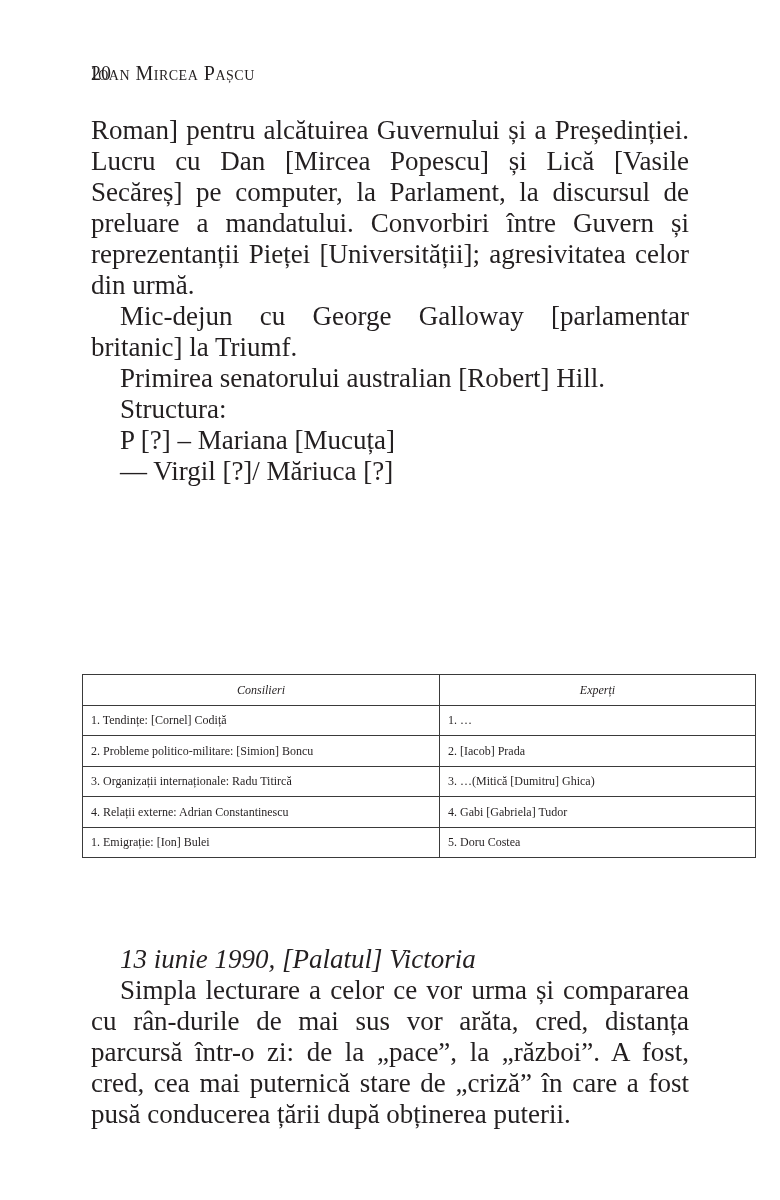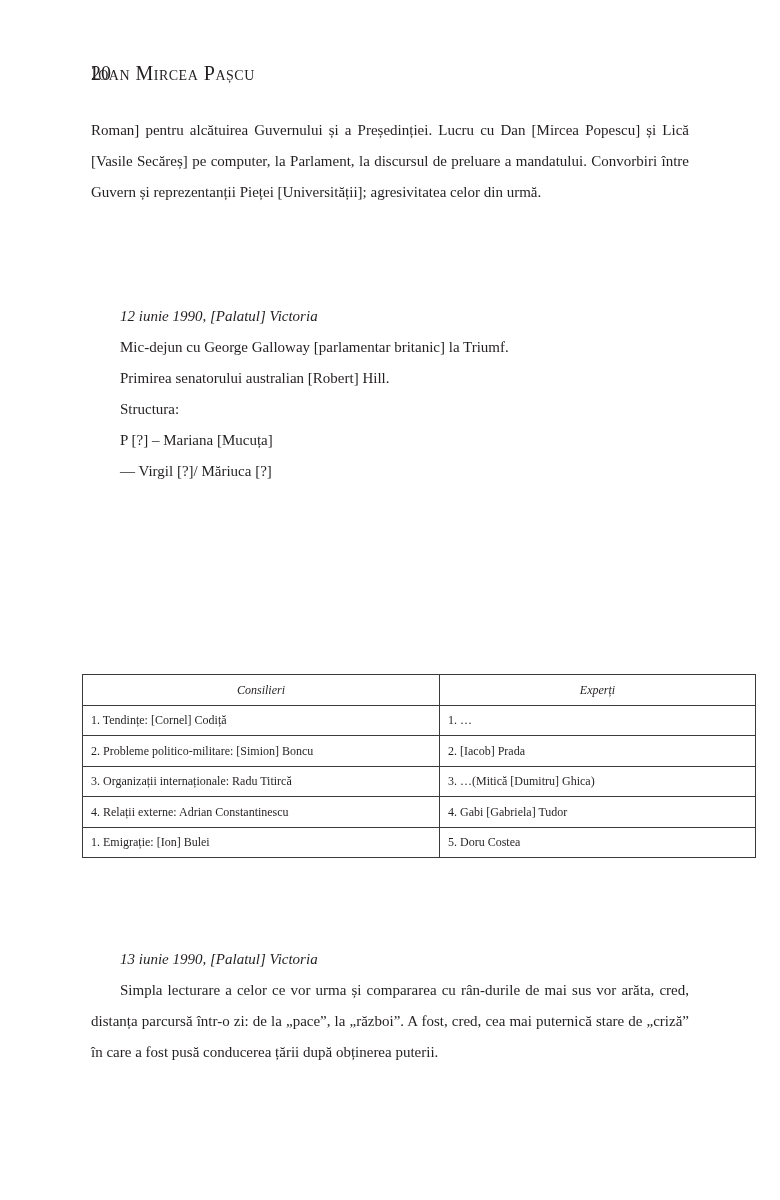--- a/index.html
+++ b/index.html
@@ -10,21 +10,21 @@
   .header {
     position: absolute; top: 62px; left: 91px; width: 598px; height: 30px;
     font-size: 20px;
   }
   .page-num { position: absolute; left: 0; top: 0; }
   .running-title {
     position: absolute; left: 0; right: 0; top: 0; text-align: left;
     font-variant: small-caps; letter-spacing: 0.5px; font-size: 20px;
   }
   .body-text {
-    position: absolute; left: 91px; width: 598px; font-size: 15px; line-height: 31px;
+    position: absolute; left: 91px; width: 598px; font-size: 27px; line-height: 31px;
   }
   p { margin: 0; text-align: justify; }
   .indent { text-indent: 29px; }
   .date { font-style: italic; }
   #block1 { top: 115px; }
   #block2 { top: 301px; }
   table.struct {
     position: absolute; top: 674px; left: 82px; width: 674px;
     border-collapse: collapse; font-size: 12px;
   }
@@ -42,21 +42,20 @@
 <div class="header">
   <span class="page-num">20</span>
   <span class="running-title">Ioan Mircea Pașcu</span>
 </div>
 
 <div class="body-text" id="block1">
   <p>Roman] pentru alcătuirea Guvernului și a Președinției. Lucru cu Dan [Mircea Popescu] și Lică [Vasile Secăreș] pe computer, la Parlament, la discursul de preluare a mandatului. Convorbiri între Guvern și reprezentanții Pieței [Universității]; agresivitatea celor din urmă.</p>
 </div>
 
 <div class="body-text" id="block2">
-  <p class="indent date">12 iunie 1990, [Palatul] Victoria</p>
   <p class="indent">Mic-dejun cu George Galloway [parlamentar britanic] la Triumf.</p>
   <p class="indent">Primirea senatorului australian [Robert] Hill.</p>
   <p class="indent">Structura:</p>
   <p class="indent">P [?] – Mariana [Mucuța]</p>
   <p class="indent">— Virgil [?]/ Măriuca [?]</p>
 </div>
 
 <table class="struct">
   <colgroup>
       <col class="c1">

